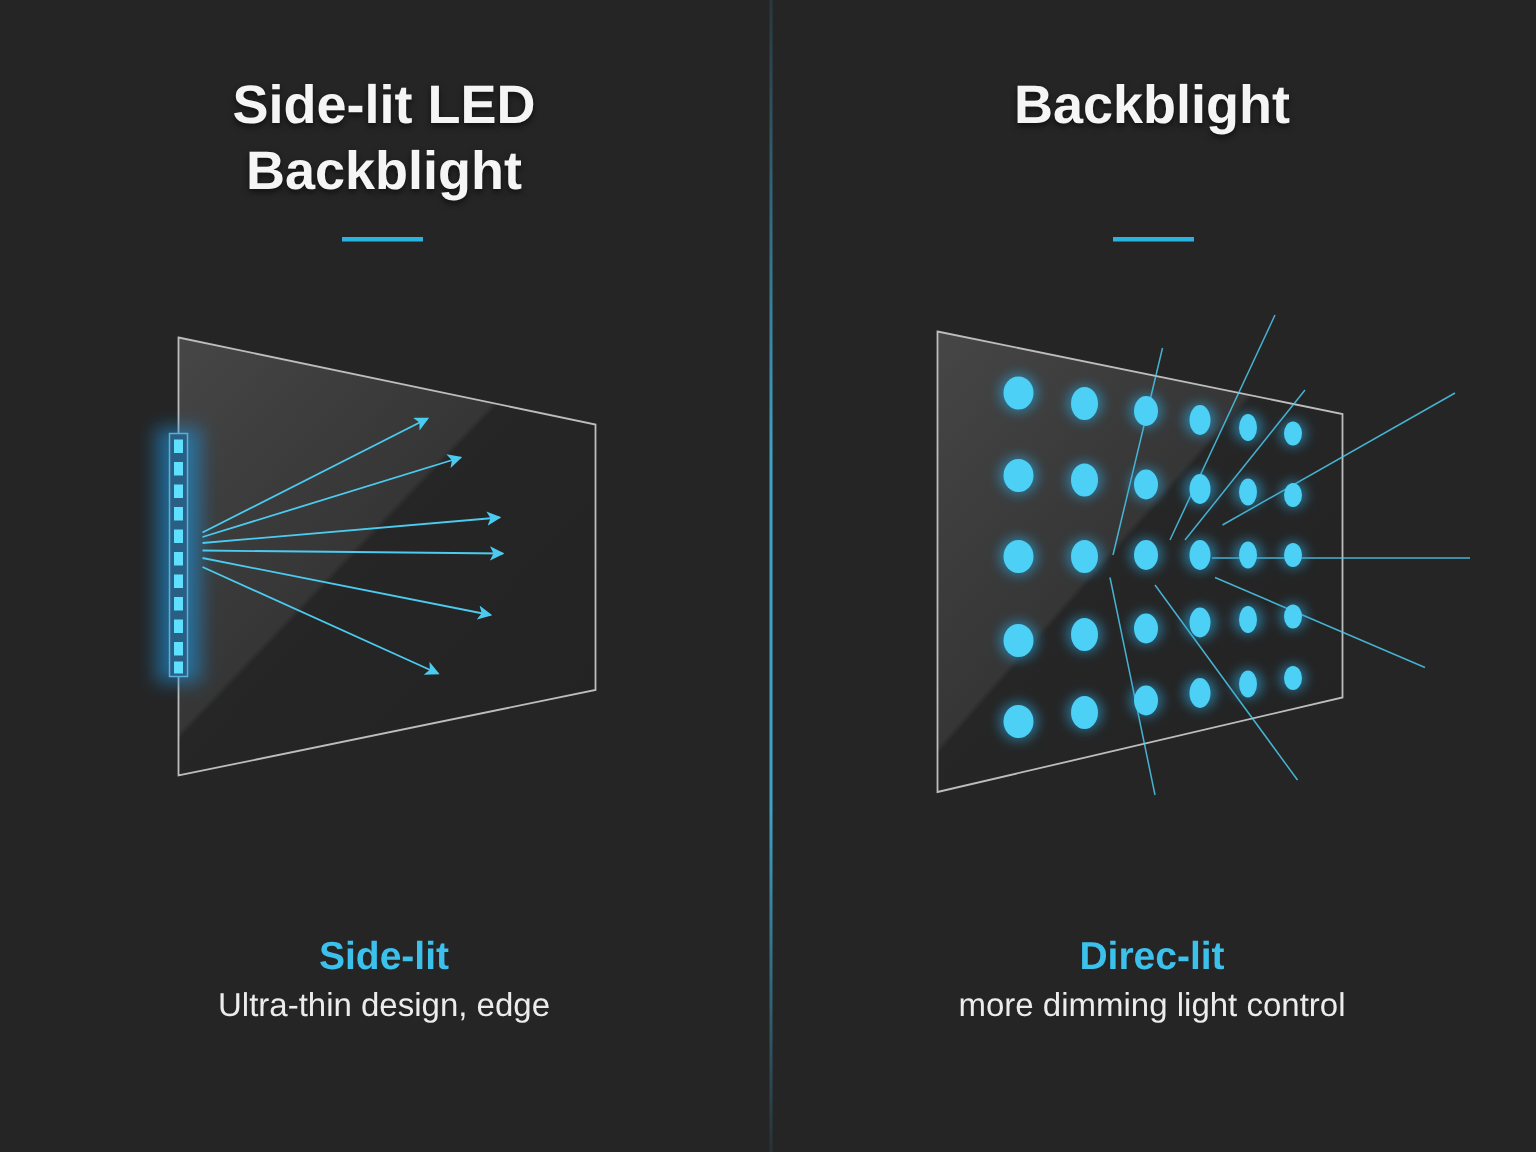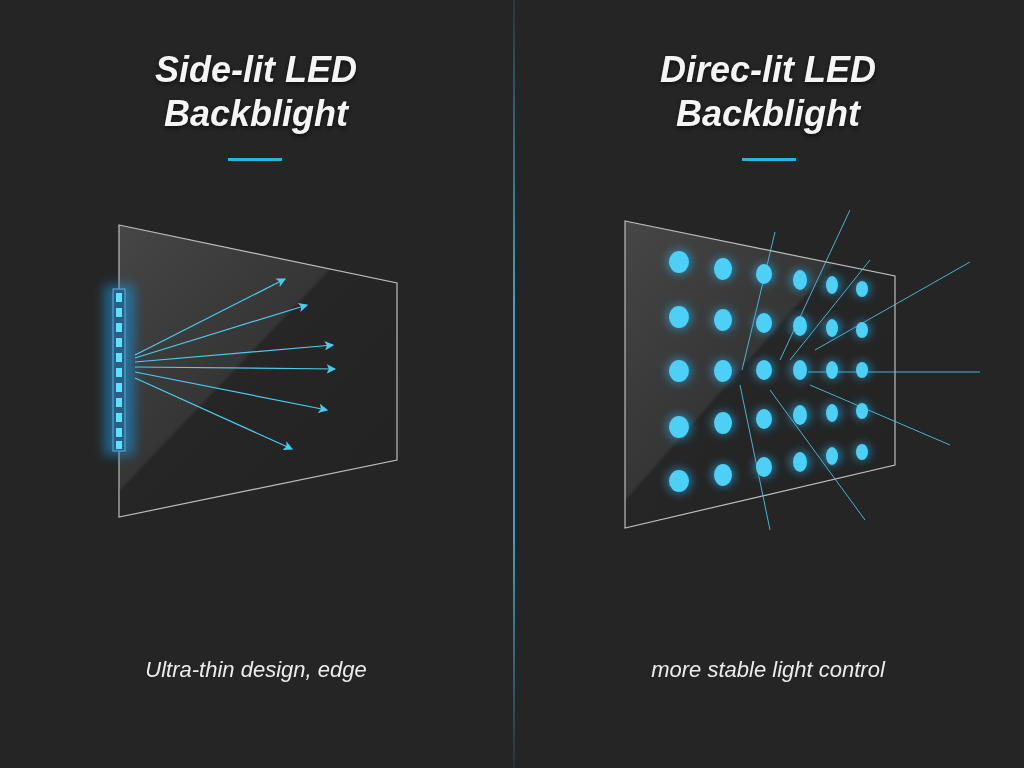--- a/index.html
+++ b/index.html
@@ -2,21 +2,21 @@
 <html><head>
 <meta charset="utf-8">
 <style>
   html, body { margin:0; padding:0; }
   body {
     width:1024px; height:768px; overflow:hidden;
     background:#252525;
     font-family:"Liberation Sans", sans-serif;
     position:relative;
   }
-  .panel { position:absolute; top:0; width:512px; height:768px;font-style:italic; }
+  .panel { position:absolute; top:0; width:512px; height:768px; }
   .panel.left { left:0; }
   .panel.right { left:512px; }
   .divider {
     position:absolute; left:513px; top:0; width:2px; height:768px;
     background:linear-gradient(to bottom, rgba(60,160,200,0.15) 0%, #3fa3c8 40%, #3fa3c8 70%, rgba(60,160,200,0.1) 100%);
   }
   .title {
     position:absolute; top:48px; left:0; width:512px; text-align:center;
     color:#f5f5f5; font-weight:bold; font-size:36px; line-height:44px;
     text-shadow:0 2px 4px rgba(0,0,0,0.6);
@@ -80,30 +80,30 @@
     <g stroke="#4ccbf0" stroke-width="1.2" fill="none" marker-end="url(#arrowL)">
       <line x1="135" y1="355" x2="285" y2="279"></line>
       <line x1="135" y1="358" x2="307" y2="305"></line>
       <line x1="135" y1="362" x2="333" y2="345"></line>
       <line x1="135" y1="367" x2="335" y2="369"></line>
       <line x1="135" y1="372" x2="327" y2="410"></line>
       <line x1="135" y1="378" x2="292" y2="449"></line>
     </g>
   </svg>
 
+  <div class="subtitle">Side-lit</div>
   <div class="desc">
     <div>Ultra-thin design, edge</div>
   </div>
 </div>
 
 <div class="divider"></div>
 
 <div class="panel right">
   <div class="title">
-    <div>Direc-lit LED</div>
     <div>Backblight</div>
   </div>
   <div class="underline"></div>
 
   <svg class="diagram" width="512" height="360" viewBox="512 190 512 360">
     <defs>
       <linearGradient id="glassR" x1="0" y1="0" x2="1" y2="1">
         <stop offset="0" stop-color="#4a4a4a" stop-opacity="0.9"></stop>
         <stop offset="0.45" stop-color="#3a3a3a" stop-opacity="0.8"></stop>
         <stop offset="0.46" stop-color="#262626" stop-opacity="0.9"></stop>
@@ -183,16 +183,17 @@
         <ellipse cx="862" cy="411" rx="6" ry="8"></ellipse>
       <ellipse cx="679" cy="481" rx="10" ry="11"></ellipse>
         <ellipse cx="723" cy="475" rx="9" ry="11"></ellipse>
         <ellipse cx="764" cy="467" rx="8" ry="10"></ellipse>
         <ellipse cx="800" cy="462" rx="7" ry="10"></ellipse>
         <ellipse cx="832" cy="456" rx="6" ry="9"></ellipse>
         <ellipse cx="862" cy="452" rx="6" ry="8"></ellipse>
     </g>
   </svg>
 
+  <div class="subtitle">Direc-lit</div>
   <div class="desc">
-    <div>more stable light control</div>
+    <div>more dimming light control</div>
   </div>
 </div>
 
 </body></html>

